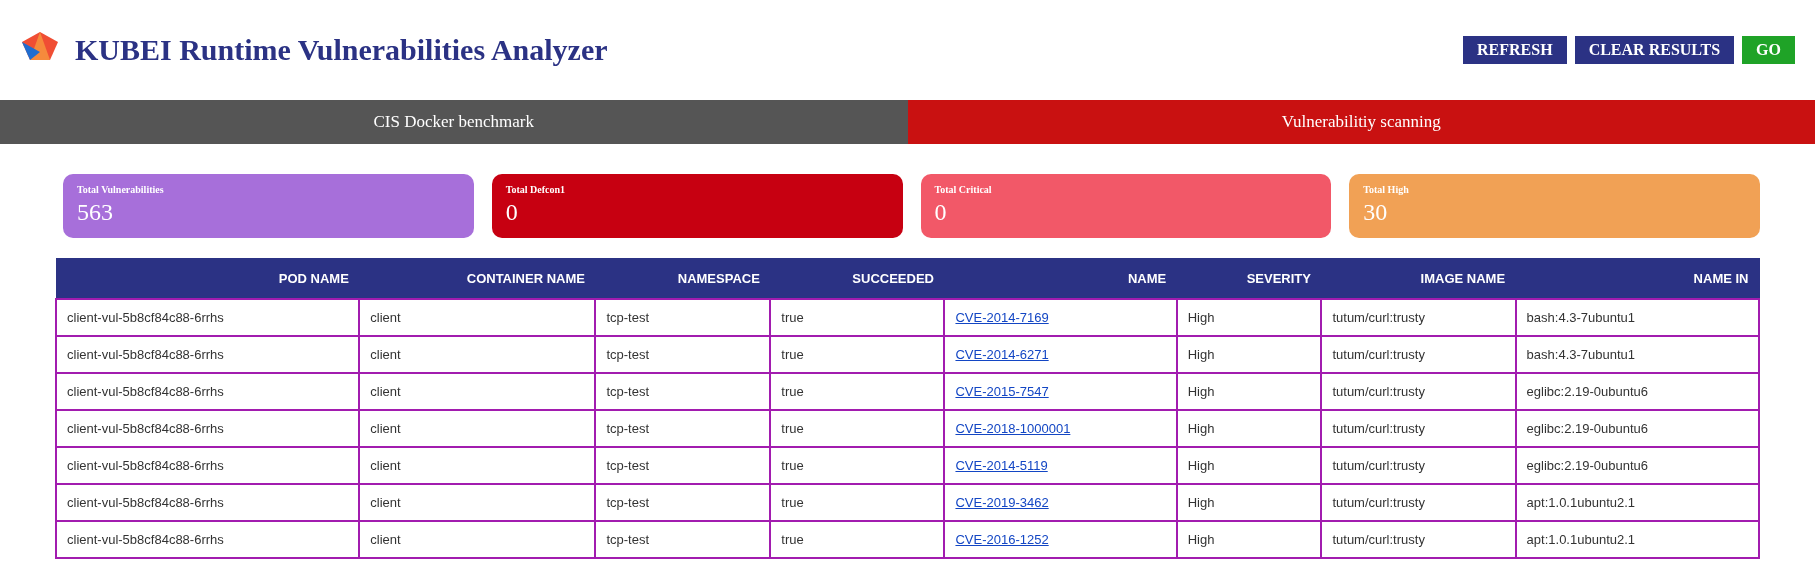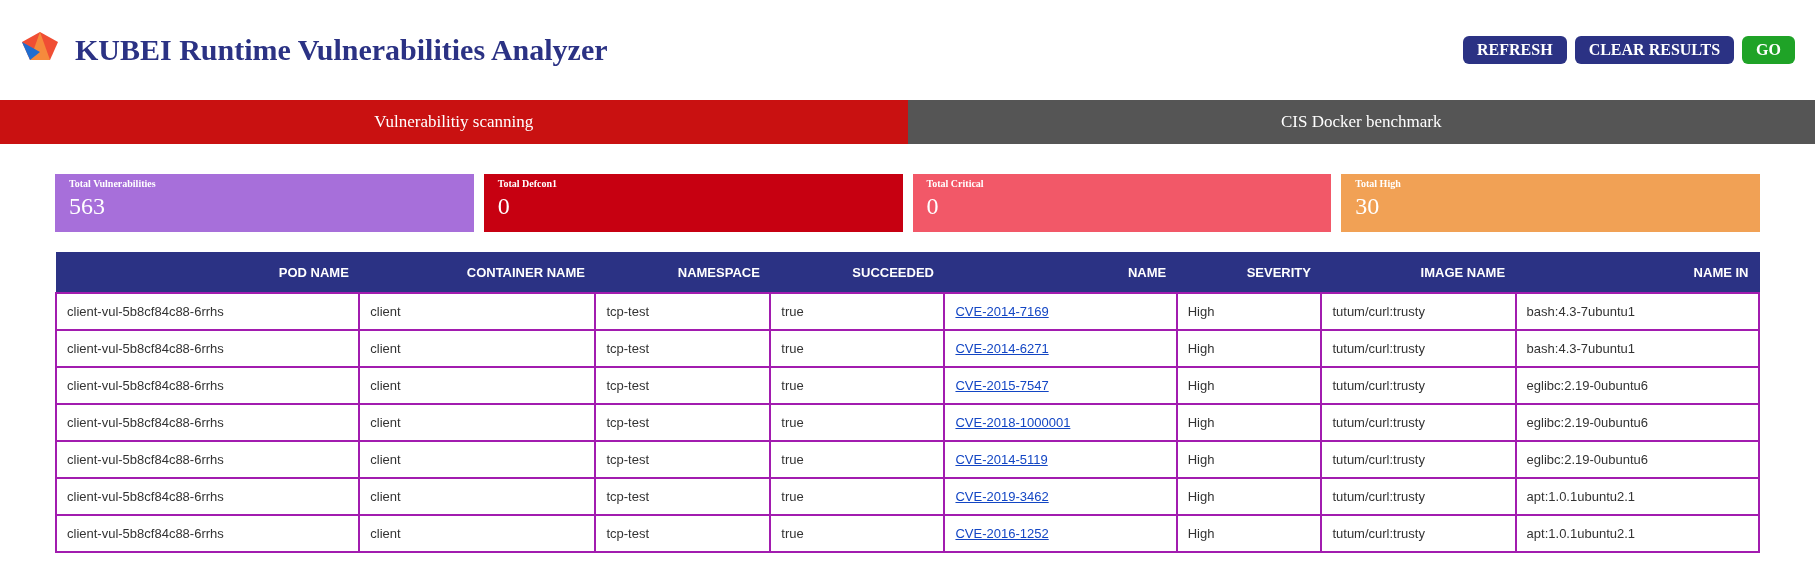--- a/index.html
+++ b/index.html
@@ -23,21 +23,21 @@
     font-size: 30px;
     font-weight: bold;
     color: #2b3284;
   }
   .header-right { display: flex; gap: 8px; align-items: center; }
   .btn {
     font-family: Georgia, serif;
     font-weight: bold;
     font-size: 16px;
     padding: 5px 14px;
-    border-radius: 6px;
+    border-radius: 0;
     border: none;
     cursor: pointer;
     color: #fff;
   }
   .btn-primary { background: #2b3284; }
   .btn-go { background: #1fa327; }
 
   
   .tabs { display: flex; }
   .tab {
@@ -55,23 +55,24 @@
   .main { padding: 30px 55px 0 55px; }
 
   
   .stats {
     display: flex;
     gap: 10px;
     margin-bottom: 20px;
   }
   .stat-card {
     flex: 1;
-    border-radius: 0;
-    padding: 4px 14px 12px 14px;
-    color: #fff;
+    border-radius: 10px;
+    padding: 10px 14px 12px 14px;
+    color: #fff;
+    margin-left: 8px;
   }
   .stat-label { font-size: 10px; font-weight: bold; }
   .stat-value { font-size: 24px; margin-top: 4px; }
   .stat-purple { background: #a76fda; }
   .stat-red    { background: #c70011; }
   .stat-pink   { background: #f25868; }
   .stat-orange { background: #f1a155; }
 
   
   .table {
@@ -113,22 +114,22 @@
     <span class="app-title">KUBEI Runtime Vulnerabilities Analyzer</span>
   </div>
   <div class="header-right">
     <button class="btn btn-primary">REFRESH</button>
     <button class="btn btn-primary">CLEAR RESULTS</button>
     <button class="btn btn-go">GO</button>
   </div>
 </div>
 
 <div class="tabs">
+  <div class="tab tab-inactive">CIS Docker benchmark</div>
   <div class="tab tab-active">Vulnerabilitiy scanning</div>
-  <div class="tab tab-inactive">CIS Docker benchmark</div>
 </div>
 
 <div class="main">
 
   <div class="stats">
     <div class="stat-card stat-purple">
       <div class="stat-label">Total Vulnerabilities</div>
       <div class="stat-value">563</div>
     </div>
     <div class="stat-card stat-red">

